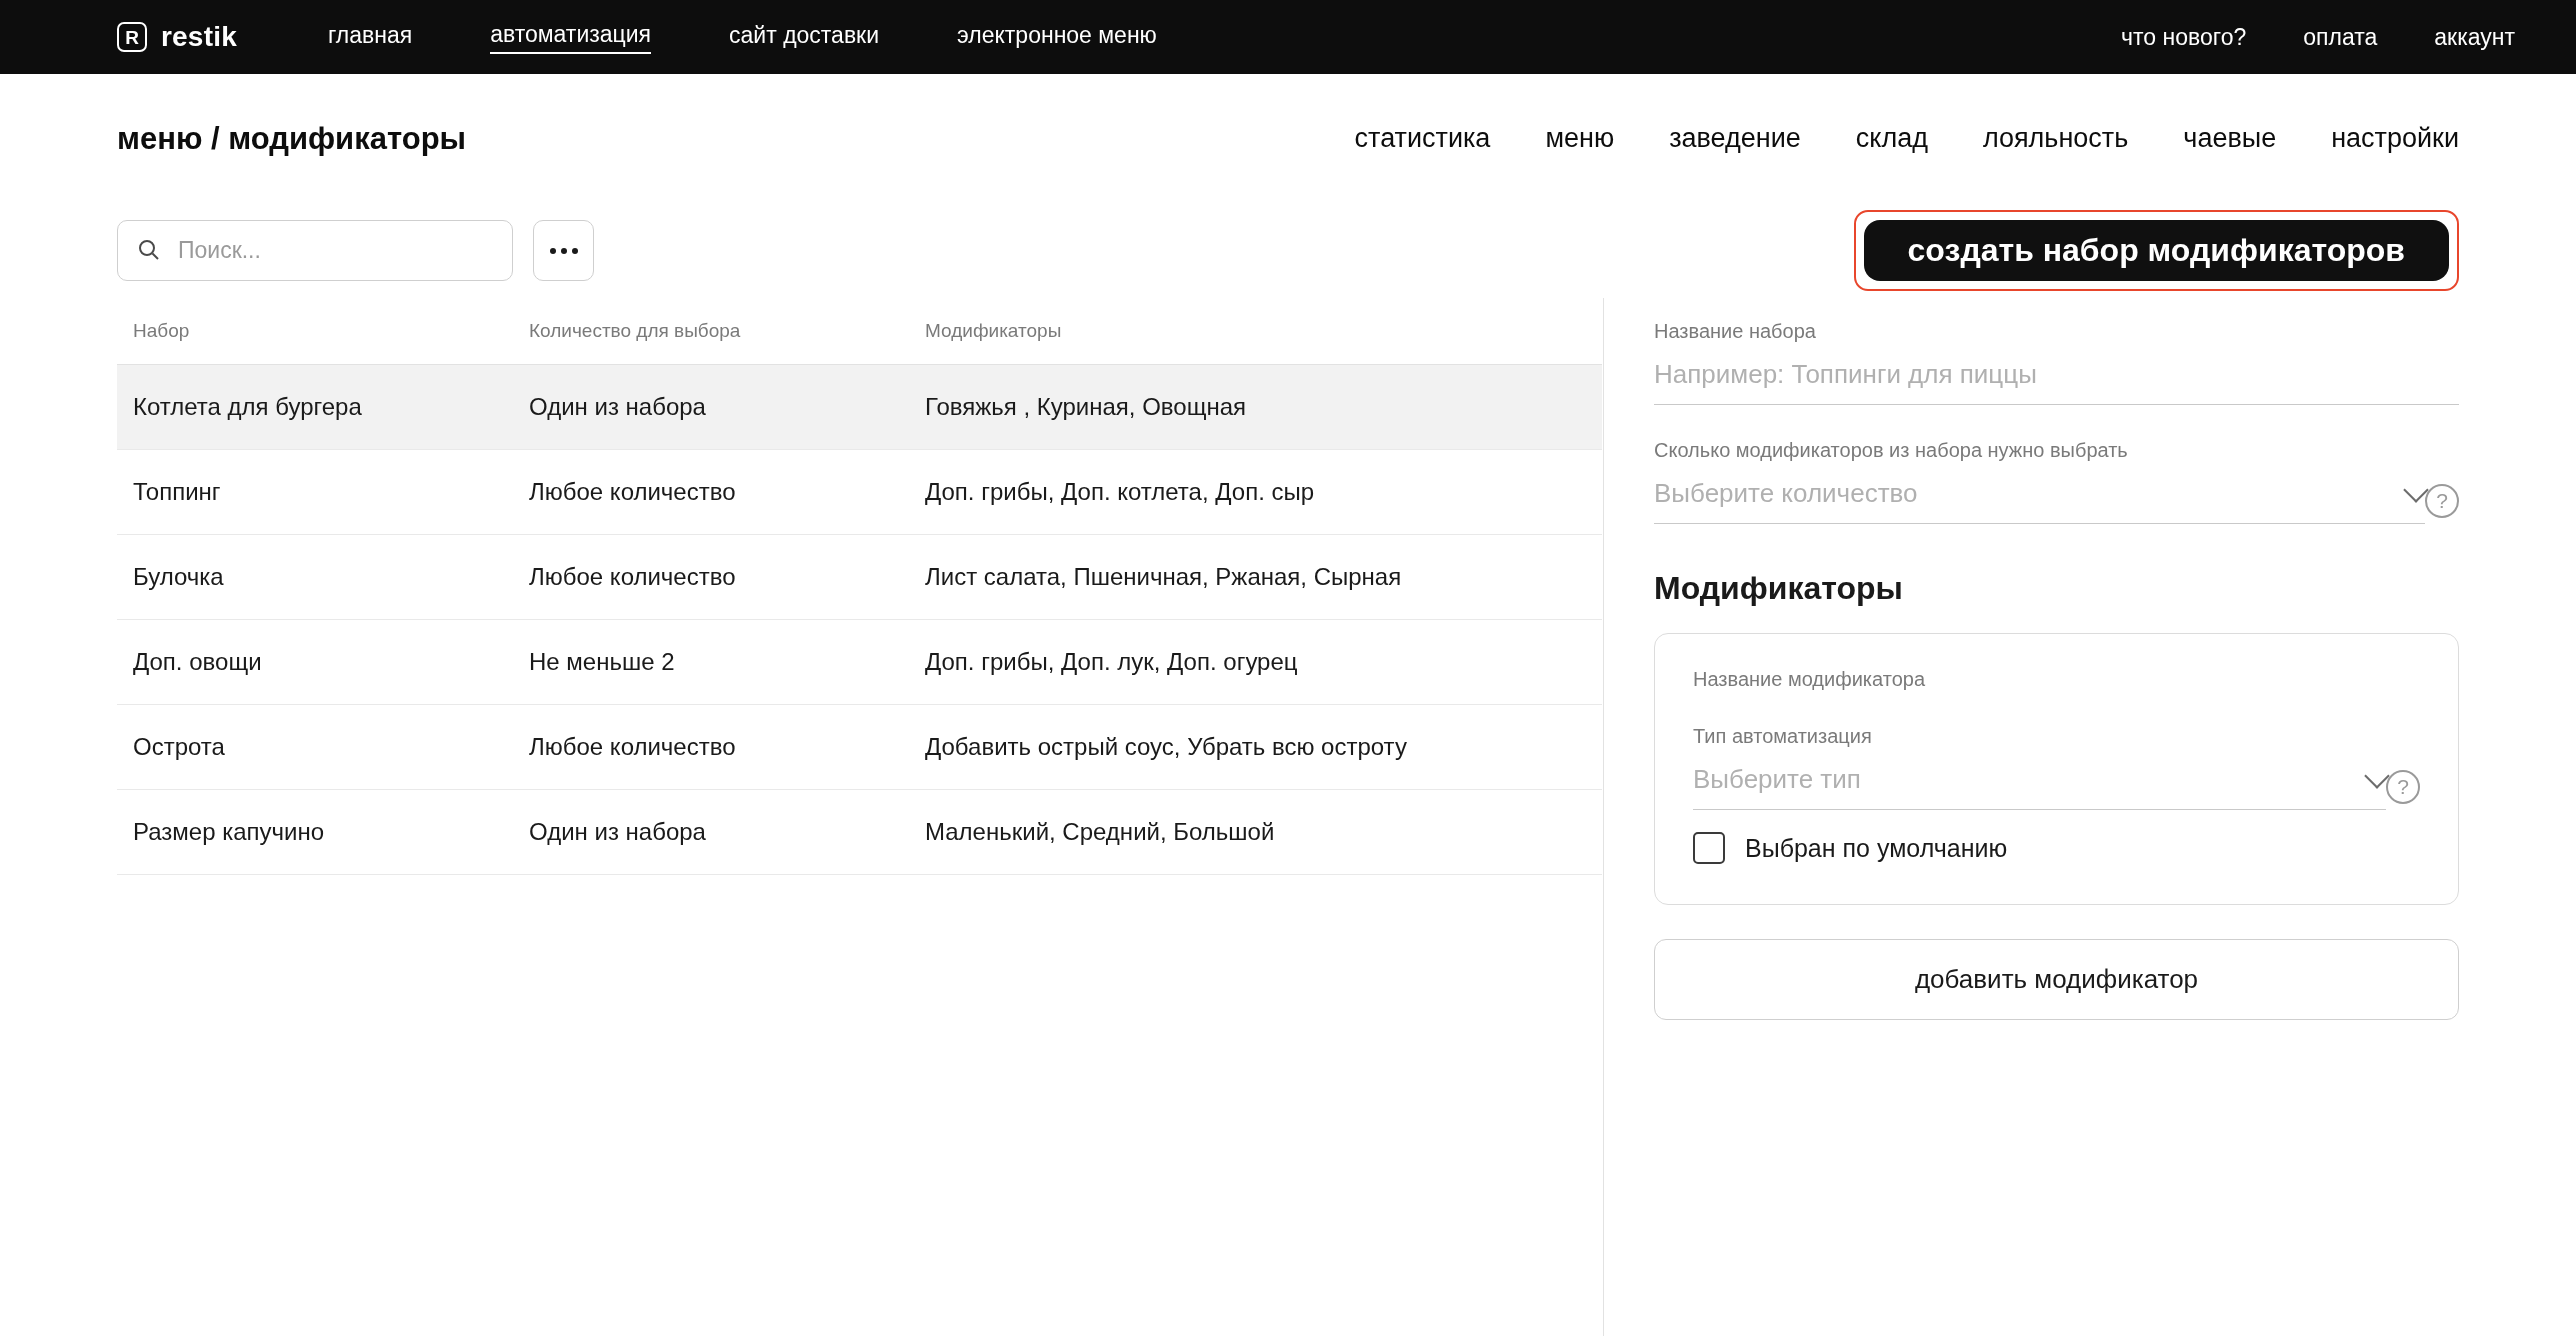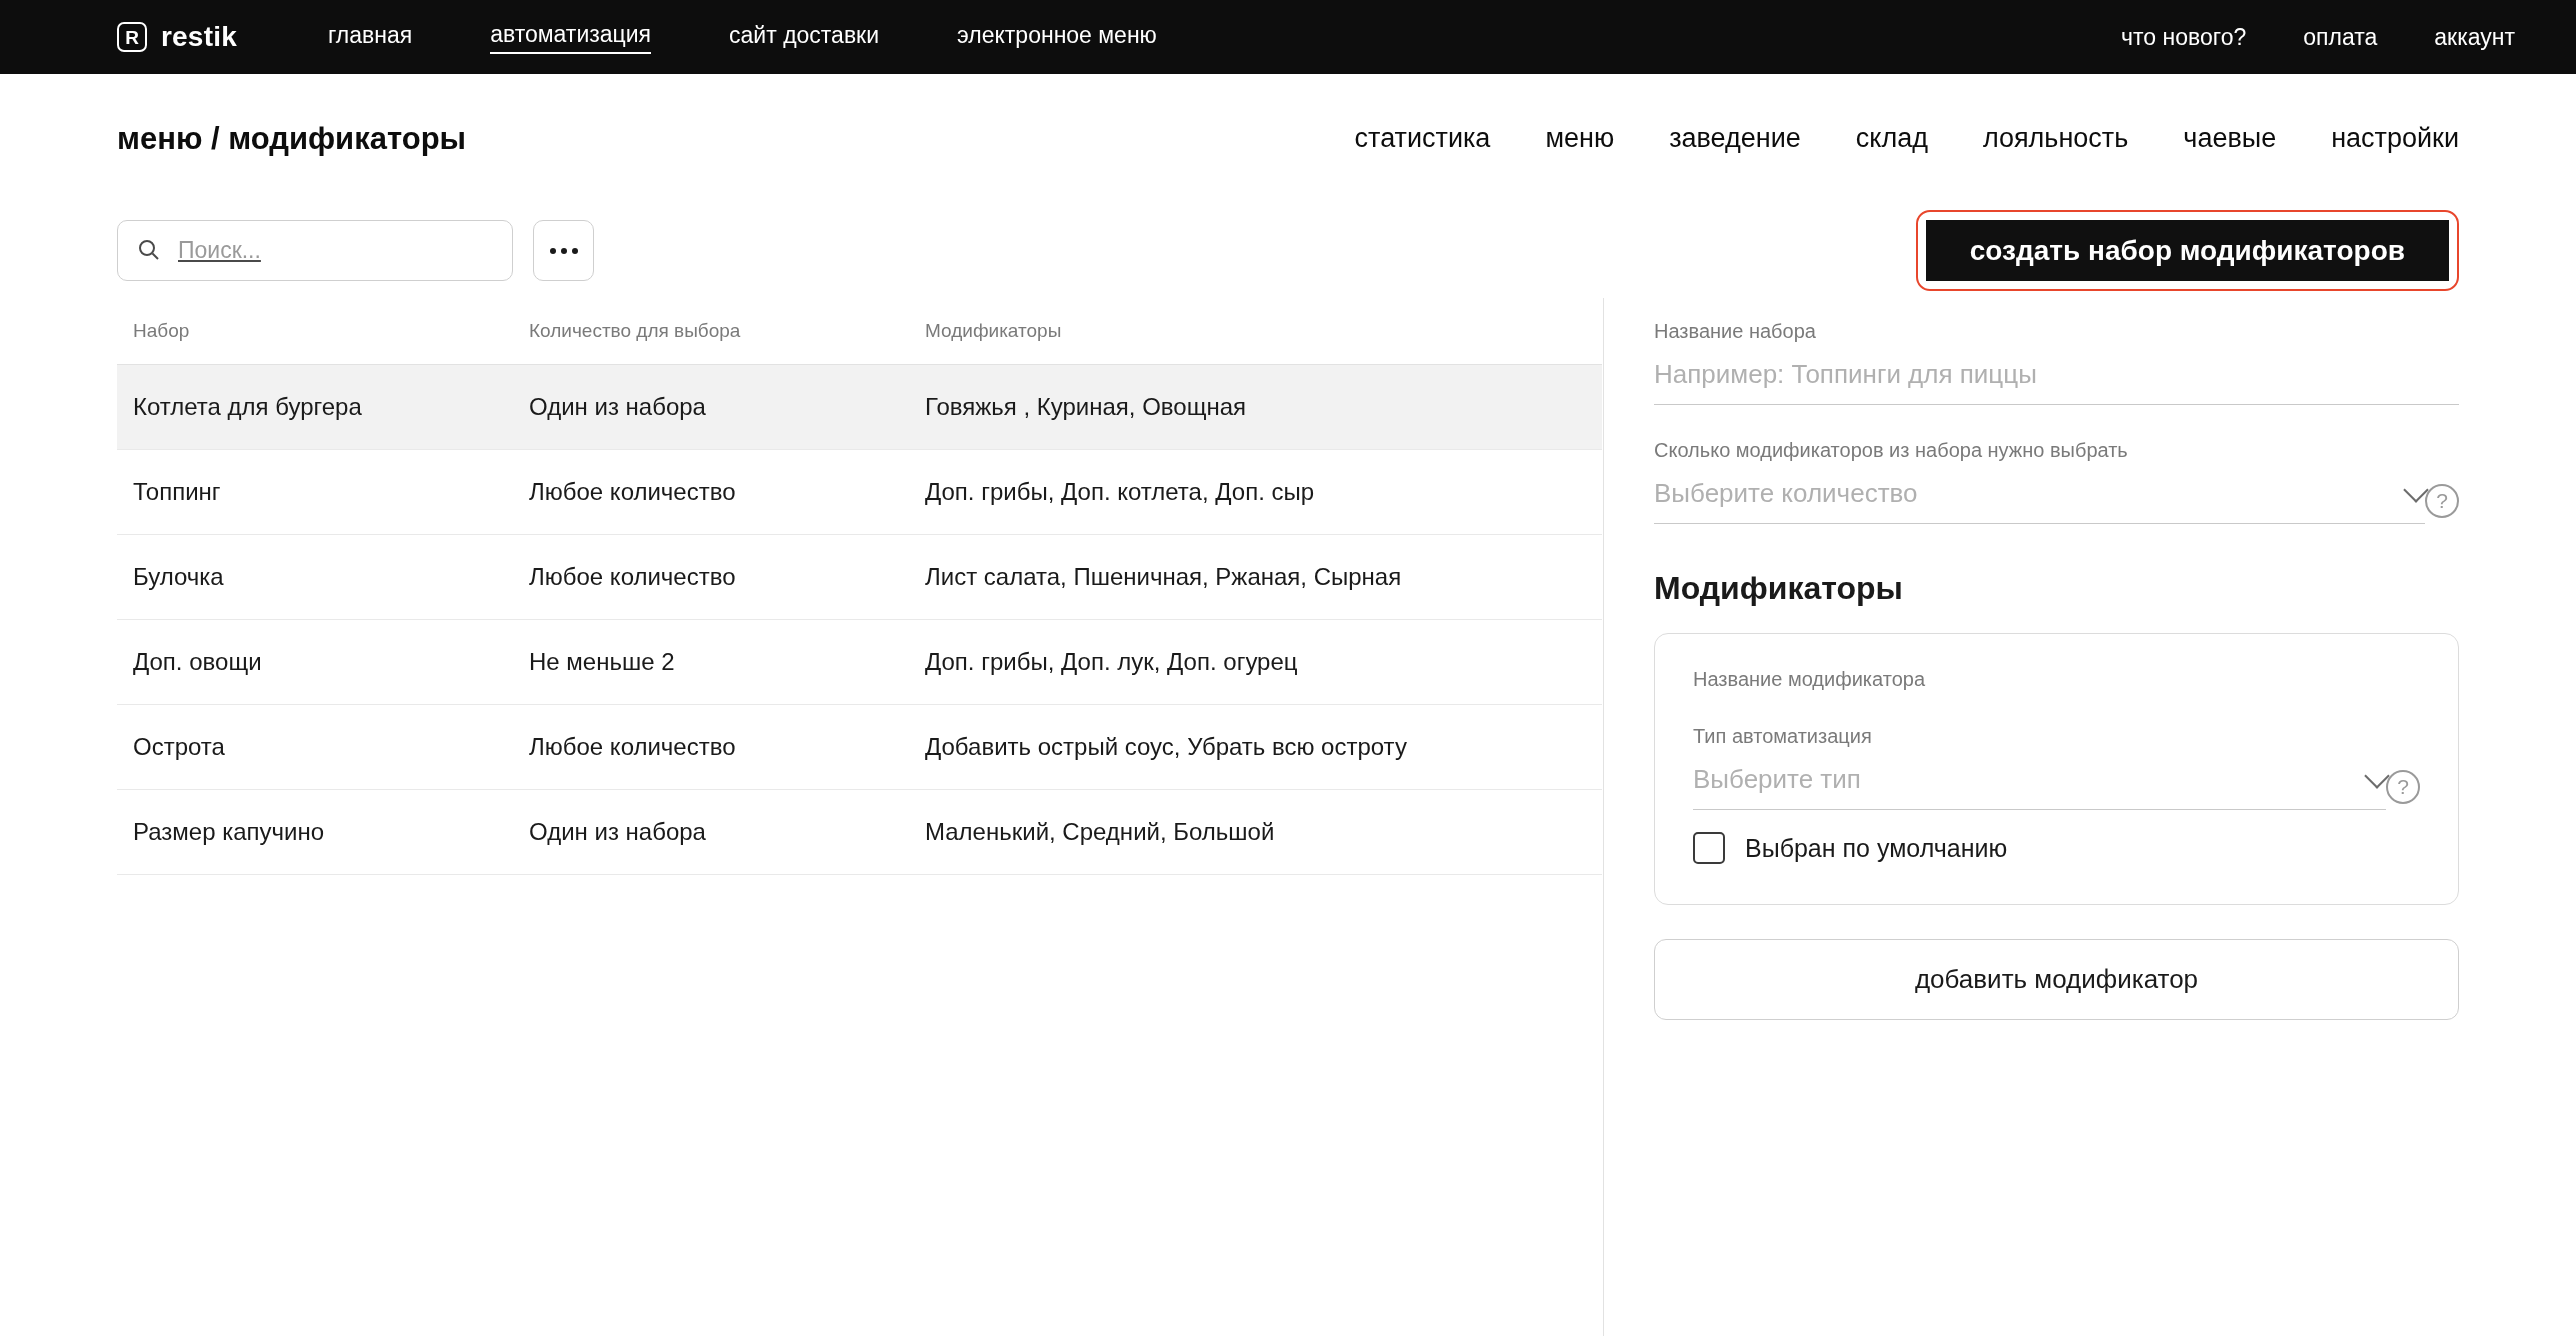--- a/index.html
+++ b/index.html
@@ -93,21 +93,20 @@
     gap: 16px;
     background: #fff;
   }
   .search-box input {
     border: 0; outline: 0;
     font-size: 23px;
     font-family: inherit;
     color: #4a4a4a;
     width: 100%;
     background: transparent;
-    text-decoration: underline;
   }
   .search-box input::placeholder { color: #9a9a9a; }
   .icon-btn {
     margin-left: 20px;
     width: 61px; height: 61px;
     border: 1px solid #cfcfcf;
     border-radius: 10px;
     background: #fff;
     display: flex; align-items: center; justify-content: center;
     cursor: pointer;
@@ -118,24 +117,24 @@
   .create-wrap {
     margin-left: auto;
     border: 2px solid #e8462c;
     border-radius: 14px;
     padding: 8px;
   }
   .create-btn {
     background: #101010;
     color: #ffffff;
     border: 0;
-    border-radius: 0;
+    border-radius: 16px;
     height: 61px;
     padding: 0 44px;
-    font-size: 28px;
+    font-size: 32px;
     font-family: inherit;
     font-weight: 700;
     cursor: pointer;
     white-space: nowrap;
   }
 
   
   .main {
     display: flex;
     padding-left: 117px;

